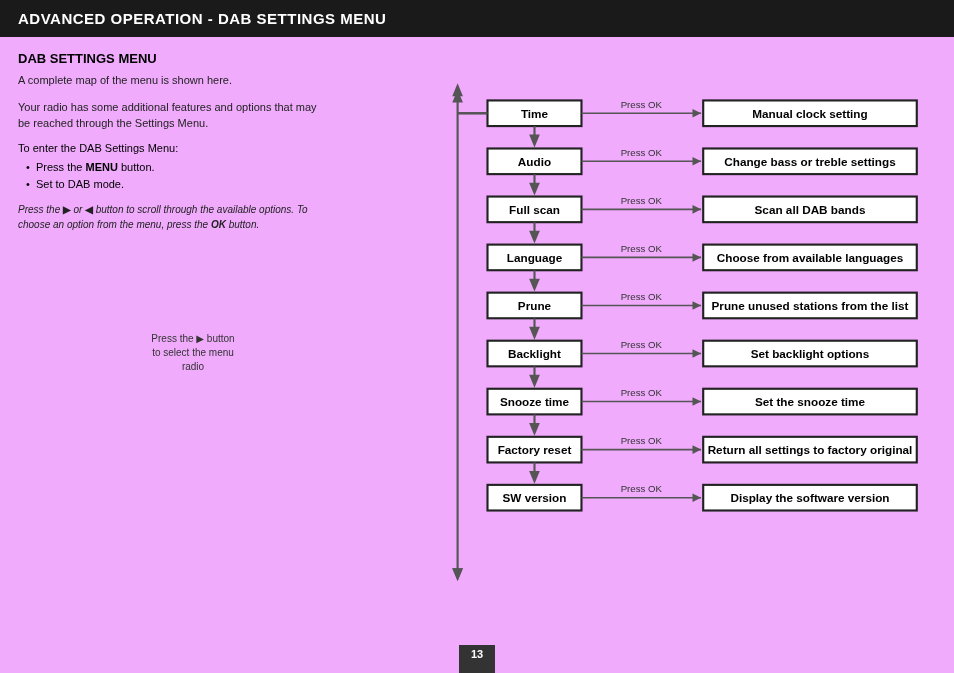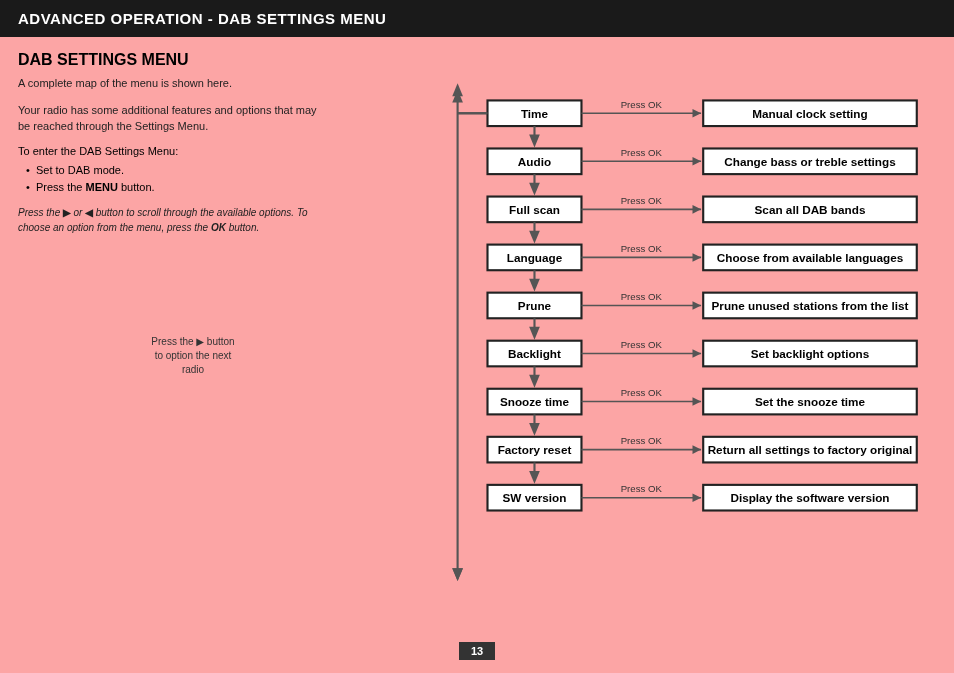--- a/index.html
+++ b/index.html
@@ -9,21 +9,21 @@
       background: #fff;
       width: 954px;
       height: 673px;
       overflow: hidden;
       position: relative;
     }
 
     .page {
       width: 954px;
       height: 673px;
-      background: #fca5a5;
+      background: #f0abfc;
       padding: 0;
     }
 
     .header {
       background: #1a1a1a;
       color: #fff;
       padding: 10px 18px;
       font-size: 15px;
       font-weight: bold;
       letter-spacing: 0.5px;
@@ -36,21 +36,21 @@
     }
 
     .left-panel {
       width: 320px;
       flex-shrink: 0;
       padding-right: 10px;
     }
 
     .section-title {
       font-weight: bold;
-      font-size: 16px;
+      font-size: 13px;
       margin-bottom: 6px;
     }
 
     .body-text {
       font-size: 11px;
       line-height: 1.5;
       color: #222;
       margin-bottom: 10px;
     }
 
@@ -111,26 +111,25 @@
     .diagram-svg {
       position: absolute;
       top: 0;
       left: 0;
       width: 100%;
       height: 100%;
     }
 
     .footer {
       position: absolute;
-      bottom: 8px;
+      bottom: 0;
       left: 0;
       width: 100%;
       height: 28px;
       display: flex;
-      align-items: center;
       justify-content: center;
     }
 
     .page-number {
       background: #333;
       color: #fff;
       font-size: 11px;
       font-weight: bold;
       padding: 3px 12px;
     }
@@ -146,30 +145,30 @@
   <div class="content">
 
     <div class="left-panel">
       <div class="section-title">DAB SETTINGS MENU</div>
       <div class="body-text">A complete map of the menu is shown here.</div>
       <div class="body-text">
         <span>Your radio has some additional features and options that may be reached through the Settings Menu.</span>
       </div>
       <div class="instructions-title">To enter the DAB Settings Menu:</div>
       <ul class="bullet-list">
+        <li>Press the <strong>MENU</strong> button.</li>
         <li>Set to DAB mode.</li>
-        <li>Press the <strong>MENU</strong> button.</li>
       </ul>
       <div class="italic-text">
         Press the <b>▶</b> or <b>◀</b> button to scroll through the available options. To choose an option from the menu, press the <b><i>OK</i></b> button.
       </div>
 
       <div class="press-button-note">
         <span>Press the ▶ button</span><br>
-        <span>to option the next</span><br>
+        <span>to select the menu</span><br>
         <span>radio</span>
       </div>
     </div>
 
     <div class="right-panel">
       <svg class="diagram-svg" viewBox="0 0 560 480" xmlns="http://www.w3.org/2000/svg" style="font-family:Arial,sans-serif;">
 
         <line x1="112" y1="10" x2="112" y2="460" stroke="#555" stroke-width="2"></line>
 
         <polygon points="112,2 107,14 117,14" fill="#555"></polygon>

